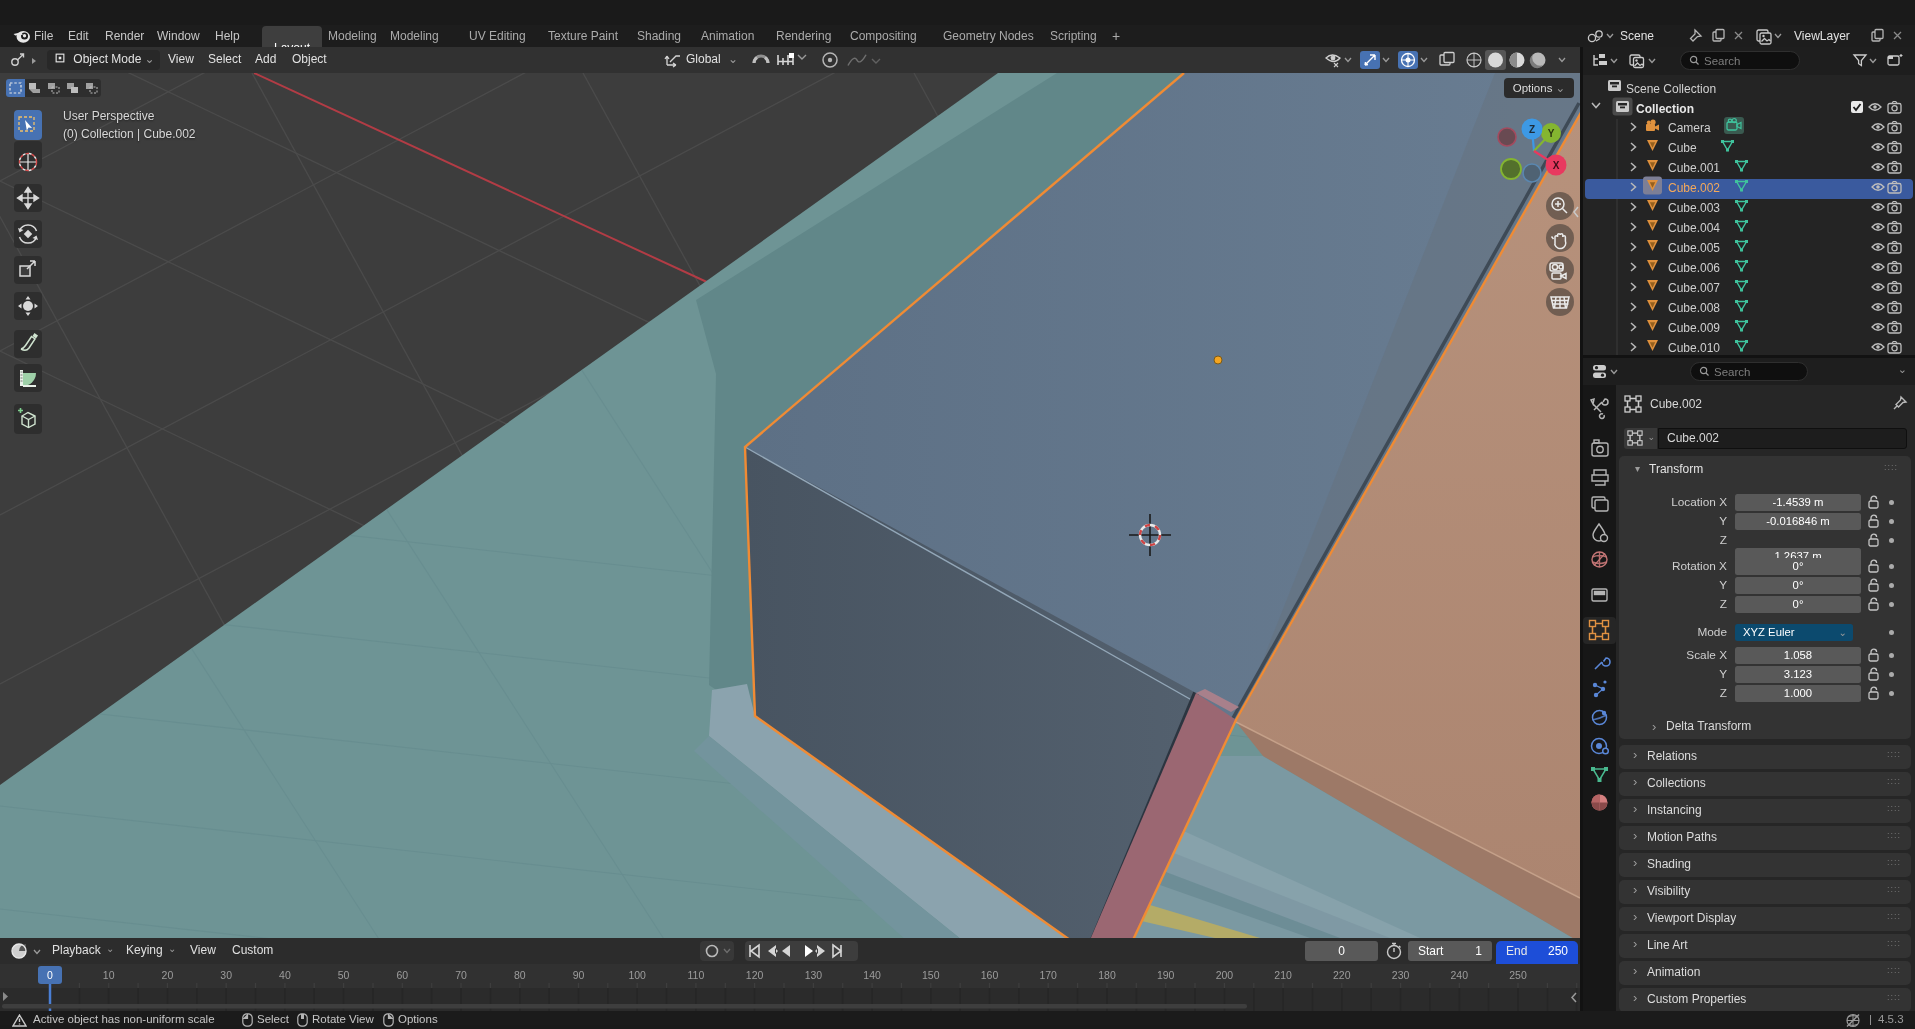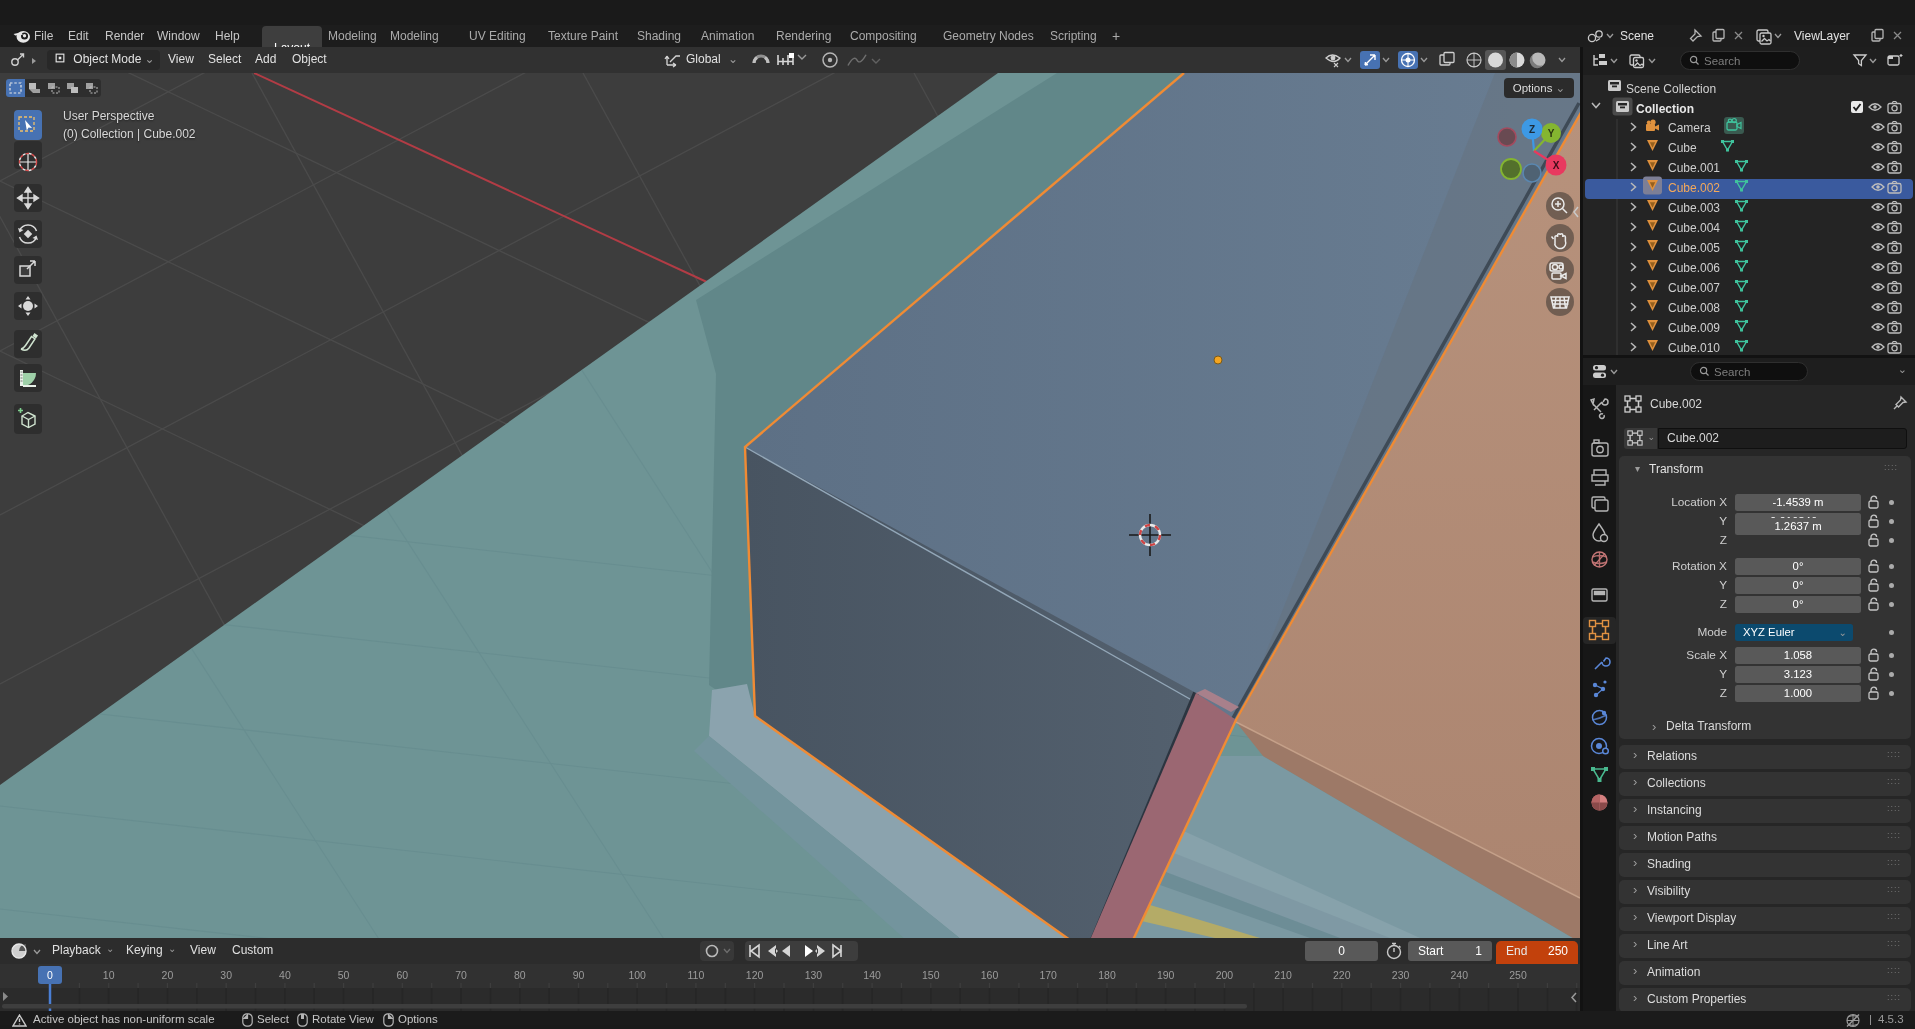--- a/index.html
+++ b/index.html
@@ -689,21 +689,21 @@
           .flabel{position:absolute;width:111px;text-align:right;color:#cfcfcf;font-size:11.8px}
           .fval{position:absolute;left:119px;width:126px;height:17px;background:#595959;border-radius:2.5px;color:#fff;font-size:11.3px;text-align:center;line-height:17px}
           .flock{position:absolute;left:252px;width:12px;height:14px}
           .fdot{position:absolute;left:273px;width:5px;height:5px;background:#ababab;border-radius:50%}
         </style>
         <div class="flabel" style="top:110px">Location X</div>
           <div class="fval" style="top:109px">-1.4539 m</div>
         <div class="flabel" style="top:129px">Y</div>
           <div class="fval" style="top:128px">-0.016846 m</div>
         <div class="flabel" style="top:148px">Z</div>
-          <div class="fval" style="top:133px">1.2637 m</div>
+          <div class="fval" style="top:163px">1.2637 m</div>
         <div class="flabel" style="top:174px">Rotation X</div>
           <div class="fval" style="top:173px">0°</div>
         <div class="flabel" style="top:193px">Y</div>
           <div class="fval" style="top:192px">0°</div>
         <div class="flabel" style="top:212px">Z</div>
           <div class="fval" style="top:211px">0°</div>
         <div class="flabel" style="top:240px">Mode</div>
         <div class="fval" style="top:239px;background:#0c4a6e;text-align:left;padding-left:8px;width:118px">XYZ Euler<span style="position:absolute;right:6px;color:#9a9a9a;font-size:10px">⌄</span></div>
         <div class="flabel" style="top:263px">Scale X</div>
           <div class="fval" style="top:262px">1.058</div>
@@ -852,21 +852,21 @@
           <path d="M80 10 l-8 -6 v12 z M70 10 l3 -3 v6 z"></path>
           <path d="M100 4 l8 6 l-8 6 z M108 4 v12" stroke="#d5d5d5" stroke-width="1.6" fill="none" transform="translate(-12,0)"></path>
         </g>
       </svg>
       <div class="abs" style="left:1305px;top:3px;width:73px;height:20px;background:#595959;border-radius:3px;text-align:center;line-height:20px;color:#fff">0</div>
       <svg class="abs" style="left:1385px;top:4px" width="18" height="18" viewBox="0 0 18 18">
         <circle cx="9" cy="10" r="6.5" fill="none" stroke="#c9c9c9" stroke-width="1.4"></circle>
         <path d="M9 10 V6 M7 1.5 h4 M9 1.5 v2 M14 4 l1.5 1.5" stroke="#c9c9c9" stroke-width="1.4" fill="none"></path>
       </svg>
       <div class="abs" style="left:1408px;top:3px;width:84px;height:20px;background:#595959;border-radius:3px;line-height:20px"><span style="margin-left:10px;color:#ffffff">Start</span><span style="position:absolute;right:10px;color:#fff">1</span></div>
-      <div class="abs" style="left:1496px;top:3px;width:82px;height:38px;background:#c2410c;border-radius:5px;line-height:20px"><span style="margin-left:10px;color:#e8e8e8">End</span><span style="position:absolute;right:10px;color:#fff">250</span></div>
+      <div class="abs" style="left:1496px;top:3px;width:82px;height:38px;background:#1d4ed8;border-radius:5px;line-height:20px"><span style="margin-left:10px;color:#e8e8e8">End</span><span style="position:absolute;right:10px;color:#fff">250</span></div>
     </div>
 
     <svg class="abs" style="left:0;top:26px" width="1583" height="47" viewBox="0 0 1583 47">
       <rect width="1583" height="24" fill="#313131"></rect>
       <rect y="24" width="1583" height="23" fill="#2b2b2b"></rect>
       <g id="cols" stroke="#262626" stroke-width="1.5">
           <line x1="79.4" y1="24" x2="79.4" y2="47"></line>
           <line x1="108.7" y1="24" x2="108.7" y2="47"></line>
           <line x1="138.1" y1="24" x2="138.1" y2="47"></line>
           <line x1="167.4" y1="24" x2="167.4" y2="47"></line>

